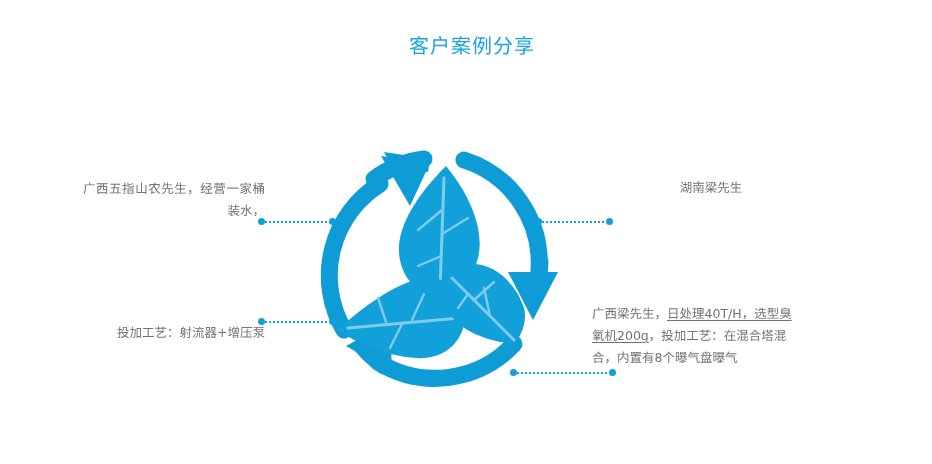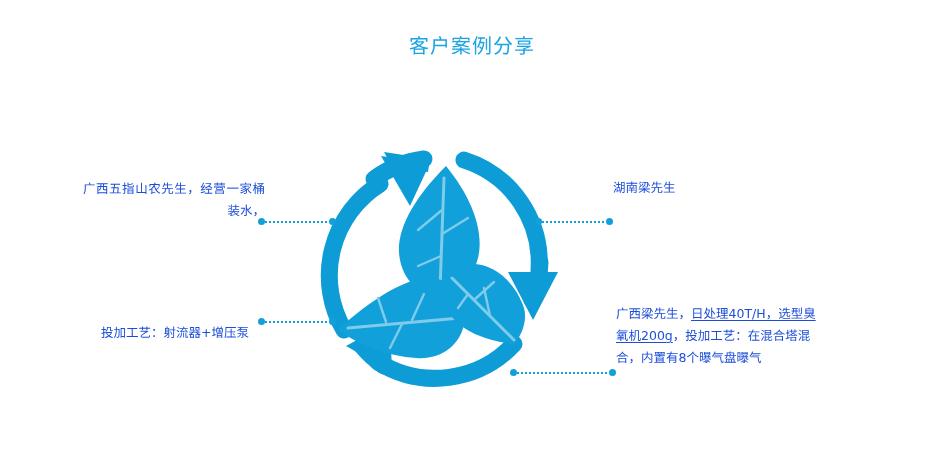--- a/index.html
+++ b/index.html
@@ -67,35 +67,35 @@
   .conn-tl { left: 258px; top: 218px; width: 78px; }
   .conn-bl { left: 258px; top: 318px; width: 78px; }
   .conn-tr { left: 535px; top: 218px; width: 78px; }
   .conn-br { left: 510px; top: 369px; width: 106px; }
 
   
   .case {
     position: absolute;
     font-size: 12.5px;
     line-height: 22px;
-    color: #1d4ed8;
+    color: #737373;
   }
   .case p { margin: 0; }
   .case .gap { height: 13px; }
 
   .case-left  { text-align: justify; text-align-last: right; }
   .case-right { text-align: left; }
 
   .case-tl { left: 83px;  top: 178px; width: 182px; }
   .case-bl { left: 85px;  top: 309px; width: 180px; }
-  .case-tr { left: 613px; top: 177px; width: 196px; }
-  .case-br { left: 616px; top: 303px; width: 200px; }
+  .case-tr { left: 613px; top: 177px; width: 196px; text-align: center; }
+  .case-br { left: 592px; top: 303px; width: 200px; }
 
   .u { text-decoration: underline; text-underline-offset: 2px; }
-  .center-last { text-align: center; }
+  .center-last { text-align: right; }
 </style>
 </head>
 <body>
 
 <h1 class="page-title">客户案例分享</h1>
 
 <div class="emblem">
   <svg viewBox="0 0 252 246" xmlns="http://www.w3.org/2000/svg" aria-hidden="true">
     <g>
 

